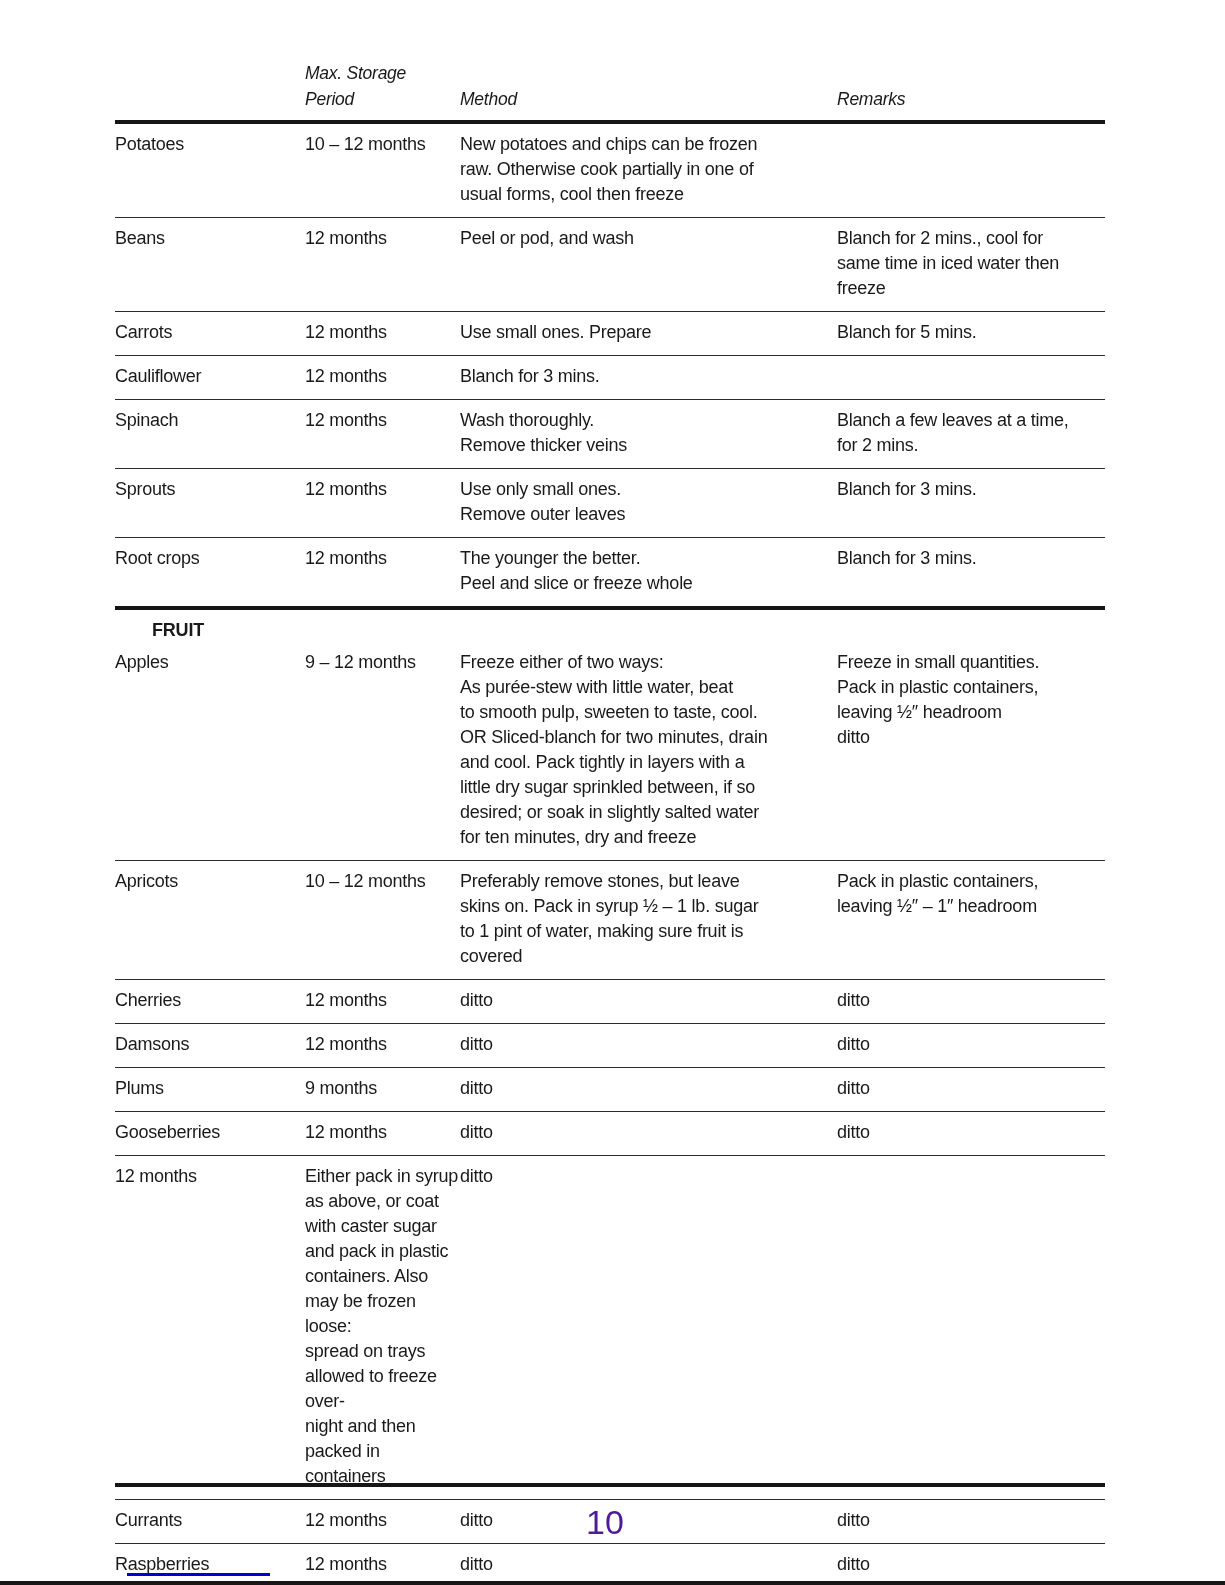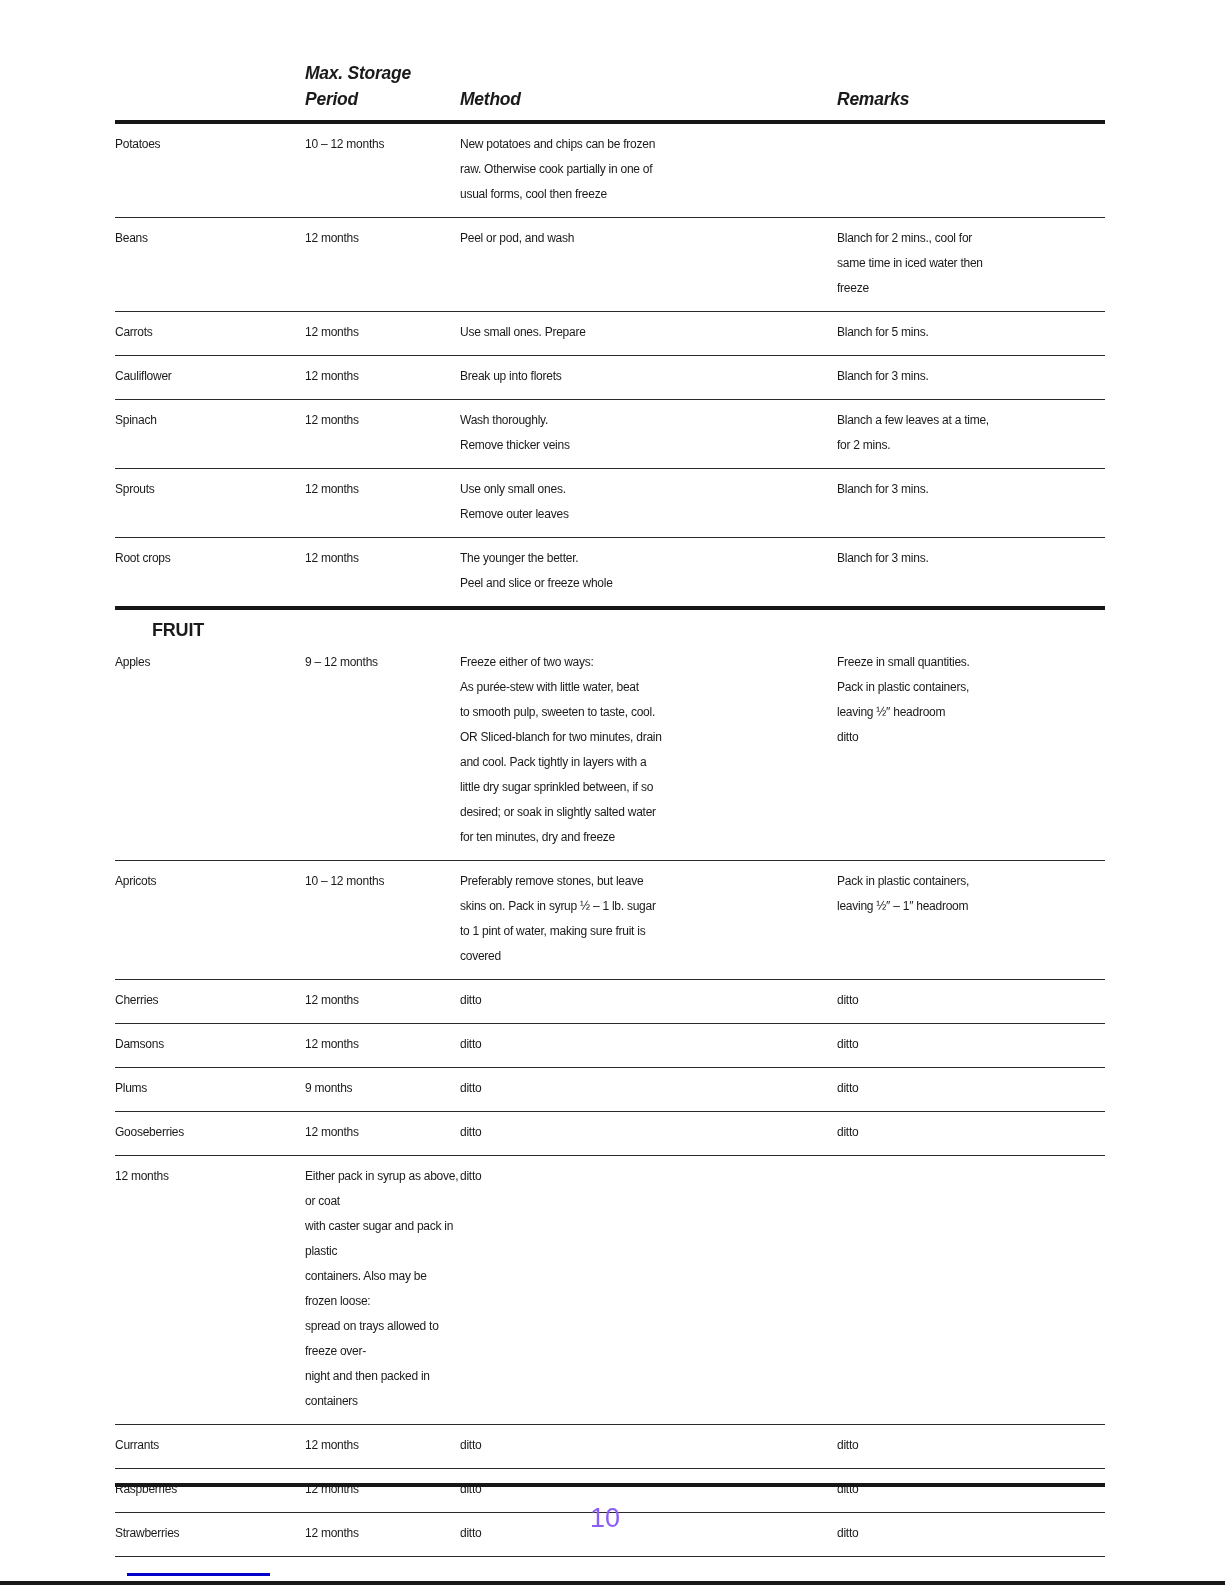--- a/index.html
+++ b/index.html
@@ -29,29 +29,28 @@
   .thead {
     display: grid;
     grid-template-columns: 190px 155px 377px 1fr;
     align-items: end;
     padding-bottom: 8px;
     border-bottom: 4px solid #161616;
     font-style: italic;
     font-size: 17.5px;
     line-height: 26px;
     letter-spacing: -0.2px;
-    font-weight: bold;
   }
   .thead .cell { white-space: pre-line; }
   .row {
     display: grid;
     grid-template-columns: 190px 155px 377px 1fr;
     padding: 8px 0 10px;
     border-bottom: 1.5px solid #2b2b2b;
-    font-size: 12px;
+    font-size: 18px;
     line-height: 25px;
   }
   .row.thick {
     border-bottom: 4px solid #161616;
   }
   .cell {
     white-space: pre-line;
     letter-spacing: -0.25px;
   }
   .section-label {
@@ -69,23 +68,23 @@
     width: 990px;
     height: 4px;
     background: #161616;
   }
   .page-number {
     position: absolute;
     left: 0;
     top: 1503px;
     width: 1210px;
     text-align: center;
-    font-size: 27px;
+    font-size: 34px;
     font-weight: 400;
-    color: #8b5cf6;
+    color: #4c1d95;
   }
   .blue-line {
     position: absolute;
     left: 127px;
     top: 1573px;
     width: 143px;
     height: 3px;
   }
   .bottom-edge {
     position: absolute;
@@ -128,21 +127,20 @@
         </div>
         <div class="row">
           <div class="cell c-item">Carrots</div>
           <div class="cell c-period">12 months</div>
           <div class="cell c-method">Use small ones. Prepare</div>
           <div class="cell c-remarks">Blanch for 5 mins.</div>
         </div>
         <div class="row">
           <div class="cell c-item">Cauliflower</div>
           <div class="cell c-period">12 months</div>
-          <div class="cell c-method">Break up into florets</div>
           <div class="cell c-remarks">Blanch for 3 mins.</div>
         </div>
         <div class="row">
           <div class="cell c-item">Spinach</div>
           <div class="cell c-period">12 months</div>
           <div class="cell c-method">Wash thoroughly.
 Remove thicker veins</div>
           <div class="cell c-remarks">Blanch a few leaves at a time,
 for 2 mins.</div>
         </div>

